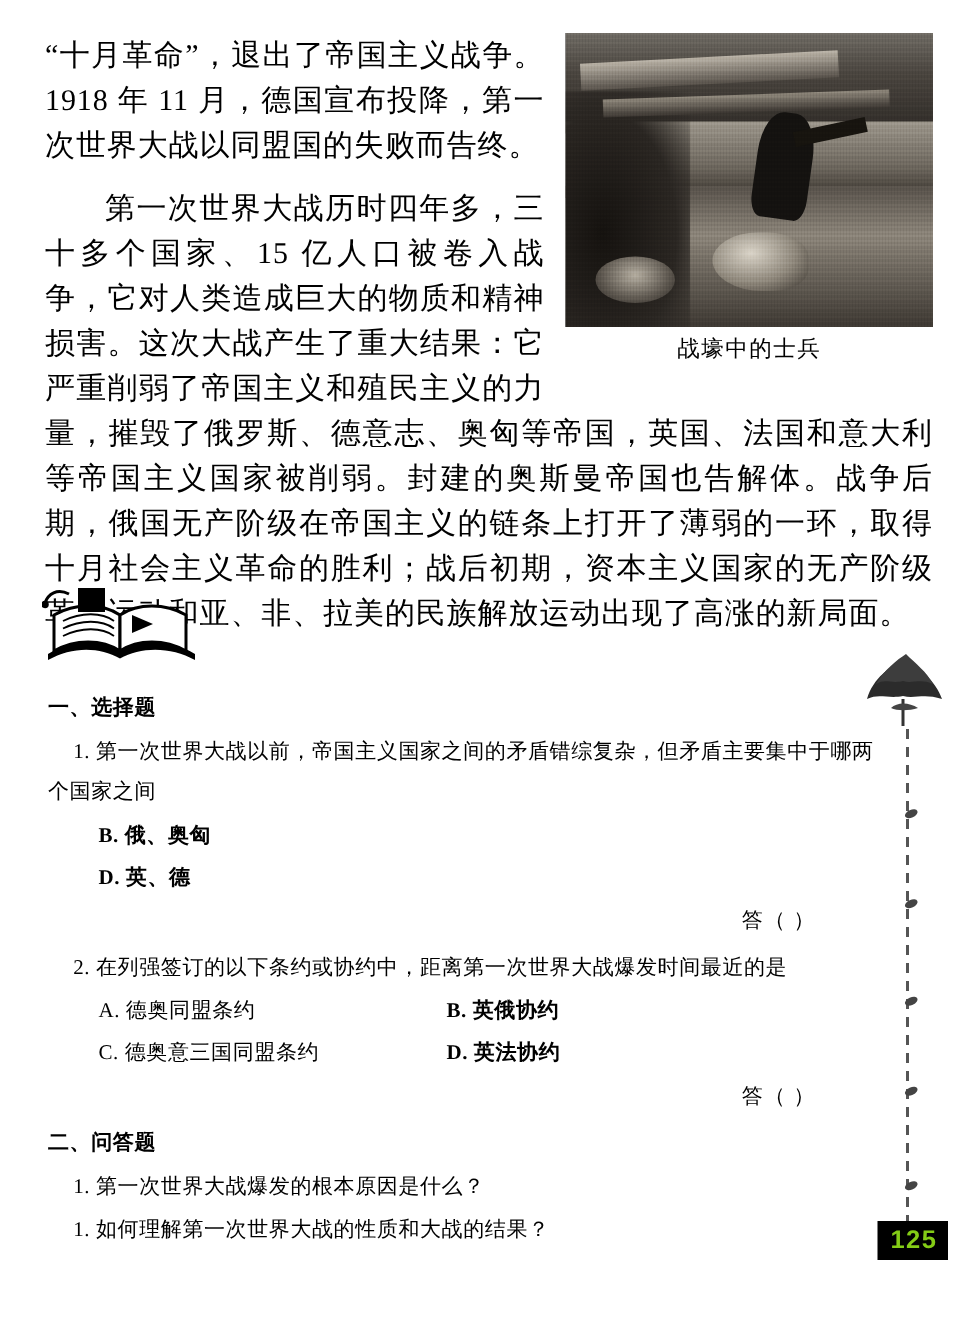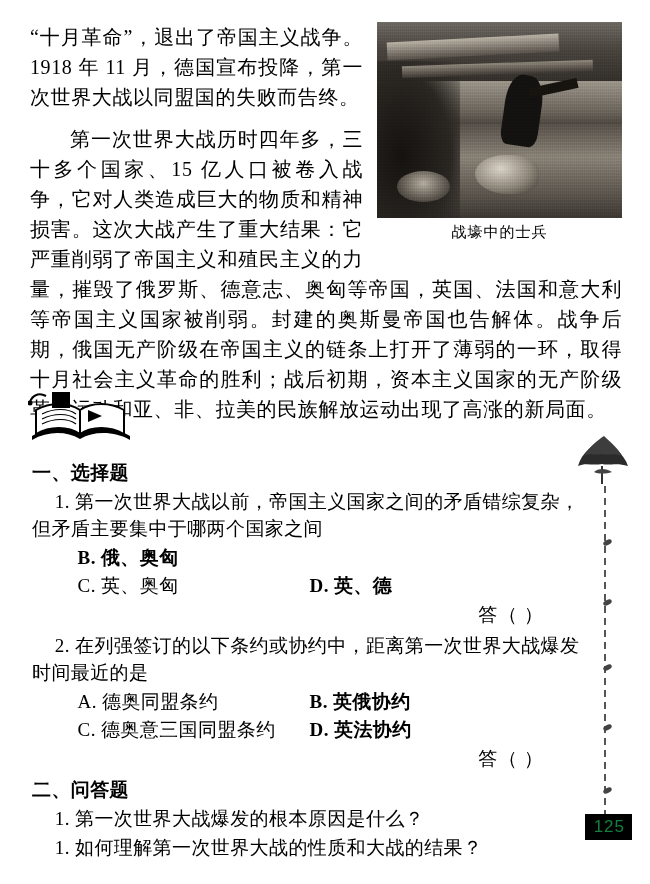--- a/index.html
+++ b/index.html
@@ -121,21 +121,21 @@
     width: 108px;
     height: 58px;
   }
 
   
   .exercises {
     position: absolute;
     left: 32px;
     top: 455px;
     width: 560px;
-    font-size: 19px;
+    font-size: 14px;
     line-height: 27px;
     letter-spacing: 0.4px;
   }
   .ex-heading {
     font-weight: bold;
     margin-top: 4px;
     margin-bottom: 2px;
   }
   .ex-q {
     text-indent: 1.2em;
@@ -179,22 +179,22 @@
     border-radius: 50%;
     transform: rotate(-25deg);
   }
 
   
   .page-number {
     position: absolute;
     right: 18px;
     bottom: 44px;
     font-size: 17px;
-    font-weight: normal;
-    color: #15803d;
+    font-weight: bold;
+    color: #84cc16;
     background: #000000;
     padding: 3px 7px 3px 9px;
     letter-spacing: 1px;
     font-family: "Liberation Sans", sans-serif;
   }
 </style>
 </head>
 <body>
 
 <div class="page">
@@ -254,21 +254,20 @@
 
   <div class="exercises">
 
     <div class="ex-heading">一、选择题</div>
 
     <div class="ex-q">1. 第一次世界大战以前，帝国主义国家之间的矛盾错综复杂，但矛盾主要集中于哪两个国家之间</div>
     <div class="opt-row">
       <span class="opt-b">B. 俄、奥匈</span>
     </div>
     <div class="opt-row">
-      <span class="opt-a">C. 英、奥匈</span>
       <span class="opt-b">D. 英、德</span>
     </div>
     <div class="answer-line">答（    ）</div>
 
     <div class="ex-q">2. 在列强签订的以下条约或协约中，距离第一次世界大战爆发时间最近的是</div>
     <div class="opt-row">
       <span class="opt-a">A. 德奥同盟条约</span>
       <span class="opt-b">B. 英俄协约</span>
     </div>
     <div class="opt-row">

